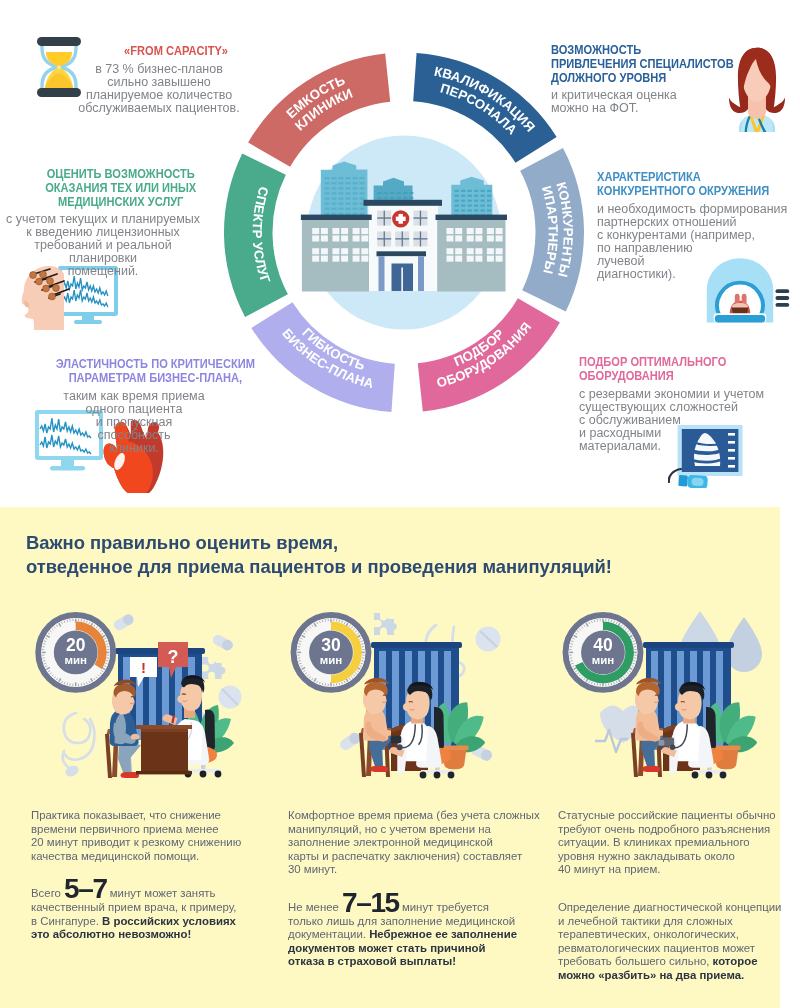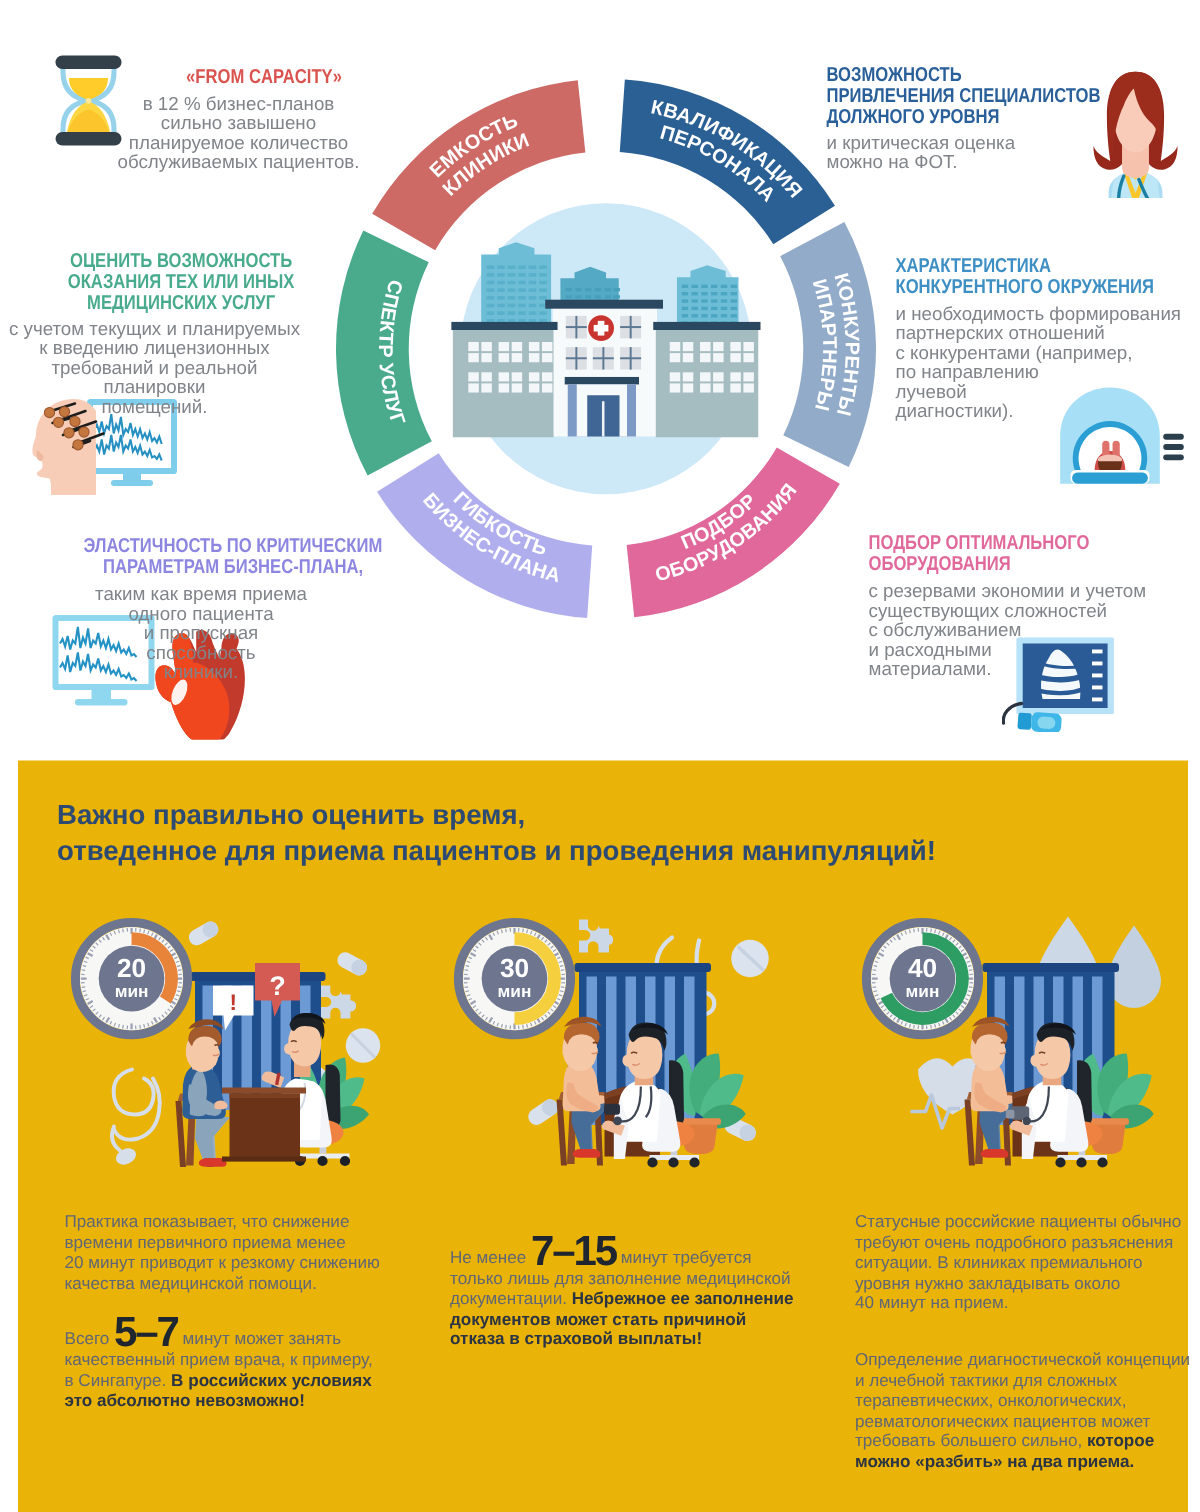--- a/index.html
+++ b/index.html
@@ -16,21 +16,21 @@
   .blk h3{margin:0;font-family:"Liberation Sans",sans-serif;font-weight:bold;
           font-size:13.4px;line-height:13.75px;letter-spacing:0px;
           transform:scaleX(0.828);transform-origin:right top;white-space:pre-line;}
   .blk.lft h3{transform-origin:left top;}
   .blk p{margin:5px 0 0 0;font-size:12.5px;line-height:13.05px;color:#808489;white-space:pre-line;}
 
   .r{text-align:center;}
   .l{text-align:left;}
 
   
-  #bot{position:absolute;left:12px;top:507px;width:780px;height:501px;background:#eab308;}
+  #bot{position:absolute;left:0;top:507px;width:780px;height:501px;background:#fef9c3;}
   #bottitle{position:absolute;left:26px;top:24px;color:#2d4a72;font-weight:bold;
             font-size:18.4px;line-height:23.5px;}
   .col{position:absolute;top:302px;}
   .col p{margin:0;color:#5f6675;font-size:11.4px;line-height:13.6px;white-space:pre-line;}
   .col p.p2{margin-top:24px;}
   .col b{color:#2b3442;font-weight:bold;}
   .big{font-size:28px;font-weight:bold;color:#20262f;letter-spacing:-1.4px;line-height:0;position:relative;top:1px;}
 </style>
 </head>
 <body>
@@ -405,21 +405,21 @@
         </g>
   <path d="M13,49 C5,50 0,56 1,62" fill="none" stroke="#2b3440" stroke-width="2.2" stroke-linecap="round"></path>
   <g transform="translate(11,55) rotate(4)">
     <rect x="0" y="0" width="9" height="11" rx="1.6" fill="#219bd3"></rect>
     <rect x="9" y="-1" width="20" height="13" rx="4" fill="#3fb6e8"></rect>
     <rect x="13" y="1.5" width="12" height="8" rx="4" fill="#86d6f0"></rect>
   </g>
 </svg>
 <div class="blk r" style="left:60px;top:44px;width:198px;">
   <h3 style="color:#d9534f">«FROM CAPACITY»</h3>
-  <p>в 12 % бизнес-планов
+  <p>в 73 % бизнес-планов
 сильно завышено
 планируемое количество
 обслуживаемых пациентов.</p>
 </div>
 <div class="blk r" style="left:10px;top:357px;width:248px;">
   <h3 style="color:#8d86e0">ЭЛАСТИЧНОСТЬ ПО КРИТИЧЕСКИМ
 ПАРАМЕТРАМ БИЗНЕС-ПЛАНА,</h3>
   <p>таким как время приема
 одного пациента
 и пропускная
@@ -988,20 +988,25 @@
   <p class="p1">Практика показывает, что снижение
 времени первичного приема менее
 20 минут приводит к резкому снижению
 качества медицинской помощи.</p>
   <p class="p2"><span>Всего </span><span class="big">5–7</span><span> минут может занять
 качественный прием врача, к примеру,
 в Сингапуре. </span><b>В российских условиях
 это абсолютно невозможно!</b></p>
 </div>
 <div class="col" style="left:288px;width:280px;">
+  <p class="p1">Комфортное время приема (без учета сложных
+манипуляций, но с учетом времени на
+заполнение электронной медицинской
+карты и распечатку заключения) составляет
+30 минут.</p>
   <p class="p2"><span>Не менее </span><span class="big">7–15</span><span> минут требуется
 только лишь для заполнение медицинской
 документации. </span><b>Небрежное ее заполнение
 документов может стать причиной
 отказа в страховой выплаты!</b></p>
 </div>
 <div class="col" style="left:558px;width:260px;">
   <p class="p1">Статусные российские пациенты обычно
 требуют очень подробного разъяснения
 ситуации. В клиниках премиального

